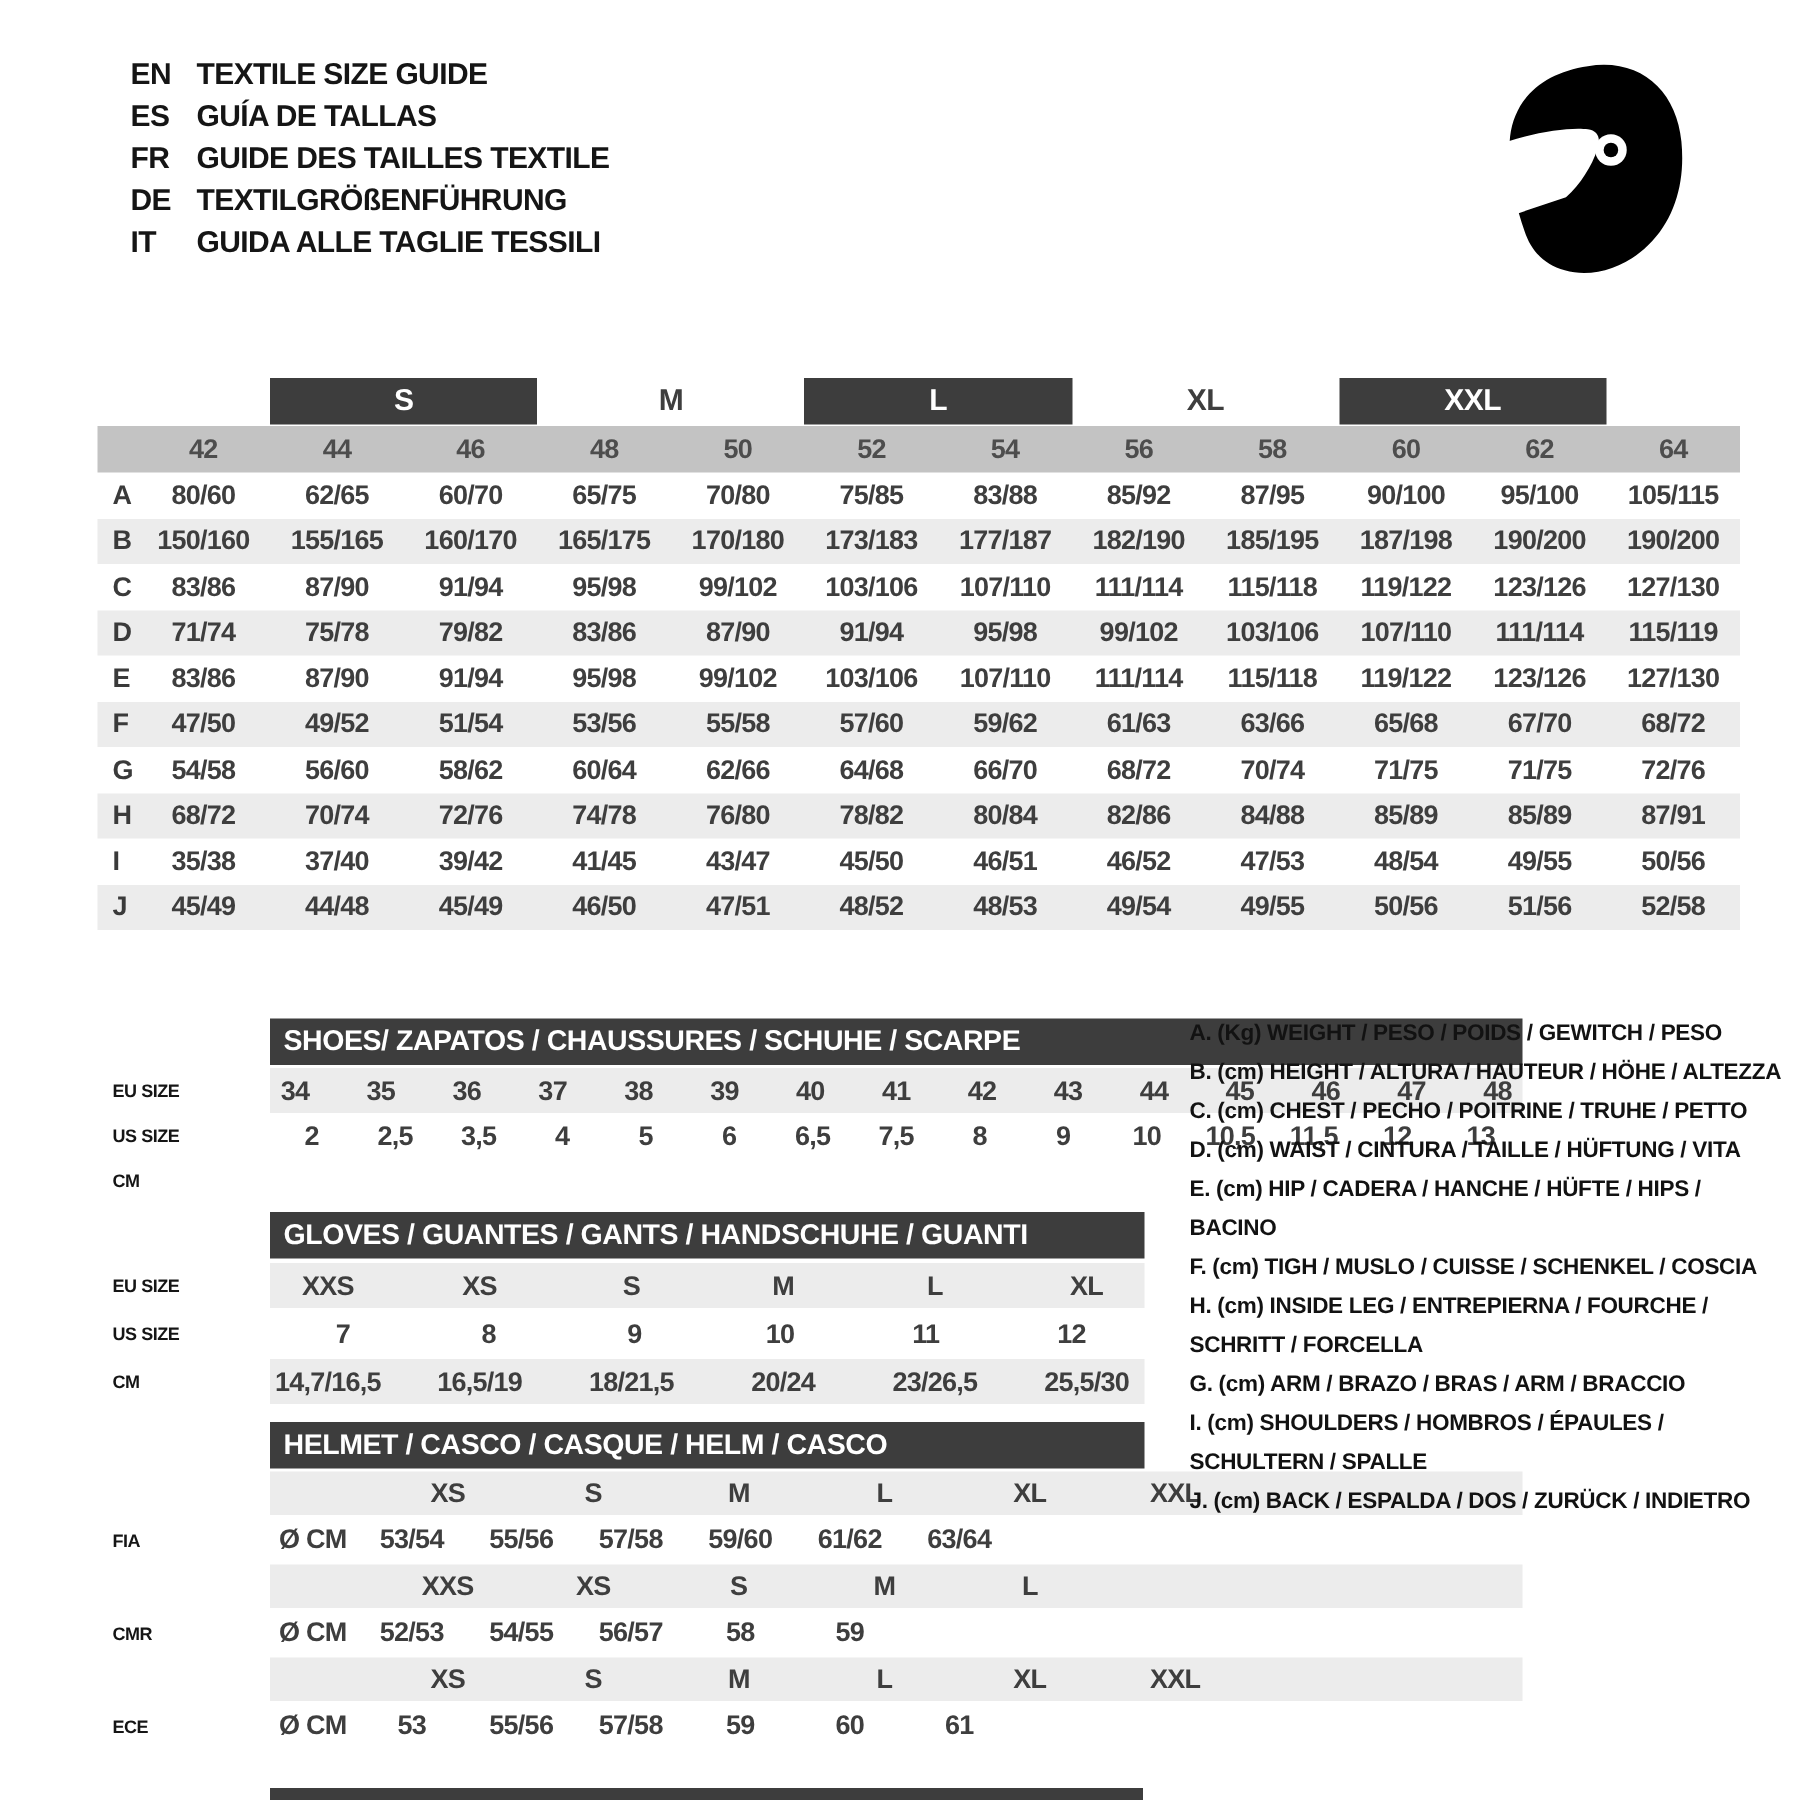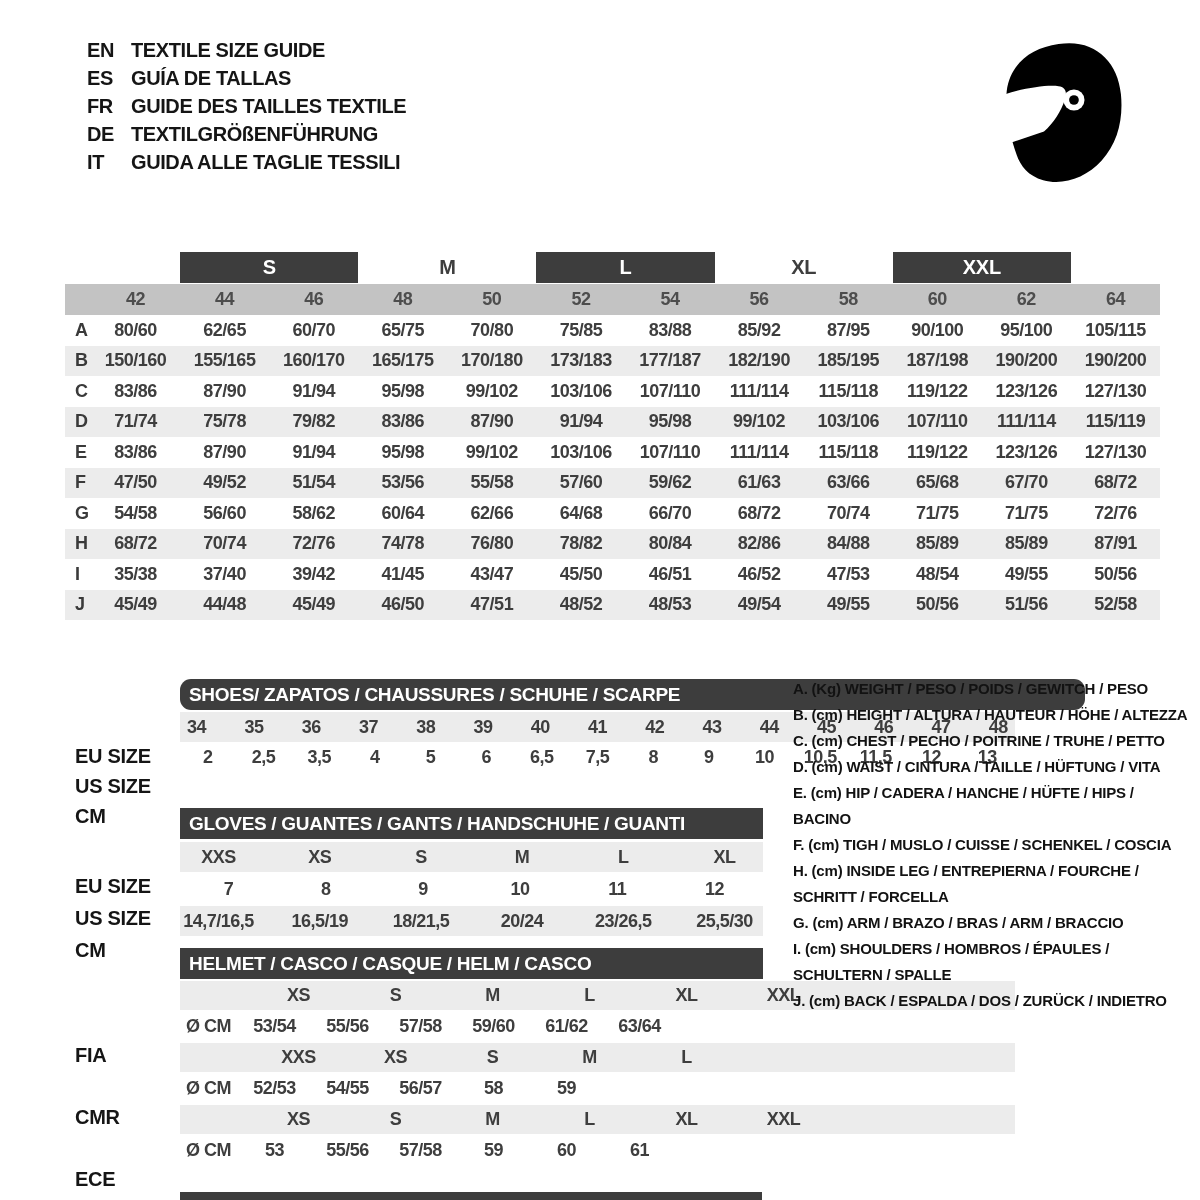--- a/index.html
+++ b/index.html
@@ -23,33 +23,33 @@
   .num-band{height:31px;background:#c3c3c3;color:#4d4d4d;}
   .cell{display:flex;align-items:center;justify-content:center;font-size:18px;letter-spacing:-0.5px;white-space:nowrap;}
   .srow{height:30.5px;}
   .srow.stripe{background:#ececec;}
   .letter-cell{display:flex;align-items:center;padding-left:10px;font-size:18px;color:#3a3a3a;}
 
   
   .section-bar{position:absolute;left:180px;height:31px;background:#3d3d3d;color:#ffffff;
                display:flex;align-items:center;padding-left:9px;box-sizing:border-box;
                font-size:19px;letter-spacing:-0.3px;white-space:nowrap;}
-  .shoes-bar{top:679px;width:905px;border-radius:11px;}
+  .shoes-bar{top:679px;width:835px;}
   .gloves-bar{top:808px;width:583px;}
   .helmetsec-bar{top:948px;width:583px;}
 
   
   .sec-rows{position:absolute;left:75px;width:1085px;}
   #shoes-rows{top:712px;}
   #gloves-rows{top:842px;}
   #helmet-rows{top:981px;}
   .sec-row{position:relative;height:30px;}
   #gloves-rows .sec-row{margin-bottom:2px;}
   .sec-label{position:absolute;left:0;top:0;height:100%;display:flex;align-items:center;
-             font-size:20px;color:#151515;letter-spacing:-0.3px;white-space:nowrap;margin-top:29px;}
+             font-size:12px;color:#151515;letter-spacing:-0.3px;white-space:nowrap;}
   .sec-values{position:absolute;left:105px;top:0;height:100%;display:grid;}
   .sec-values.shaded{background:#ececec;gap:24px;}
   #gloves-rows .cell{font-size:18px;}
   .h-grid{grid-template-columns:58px repeat(6,73px) 1fr;width:835px;}
   .h-size-row{height:29px;}
   .h-val-row{height:33px;}
   .unit-cell{justify-content:flex-start;padding-left:6px;}
 
   
   .legend{position:absolute;left:793px;top:676px;width:398px;}

